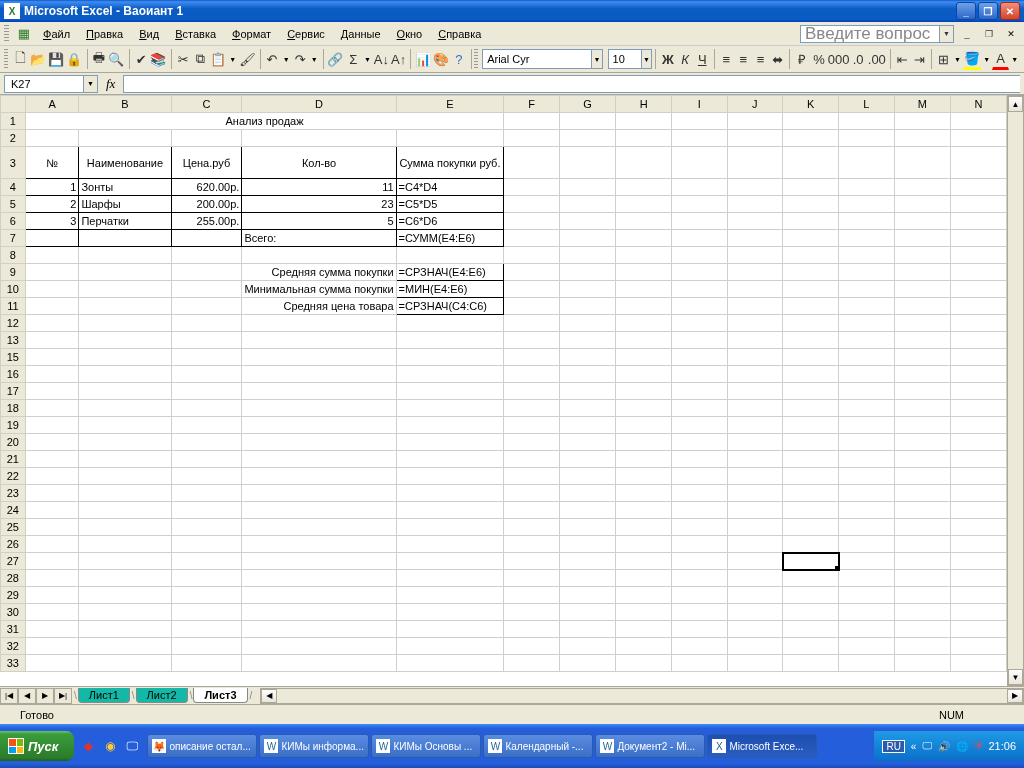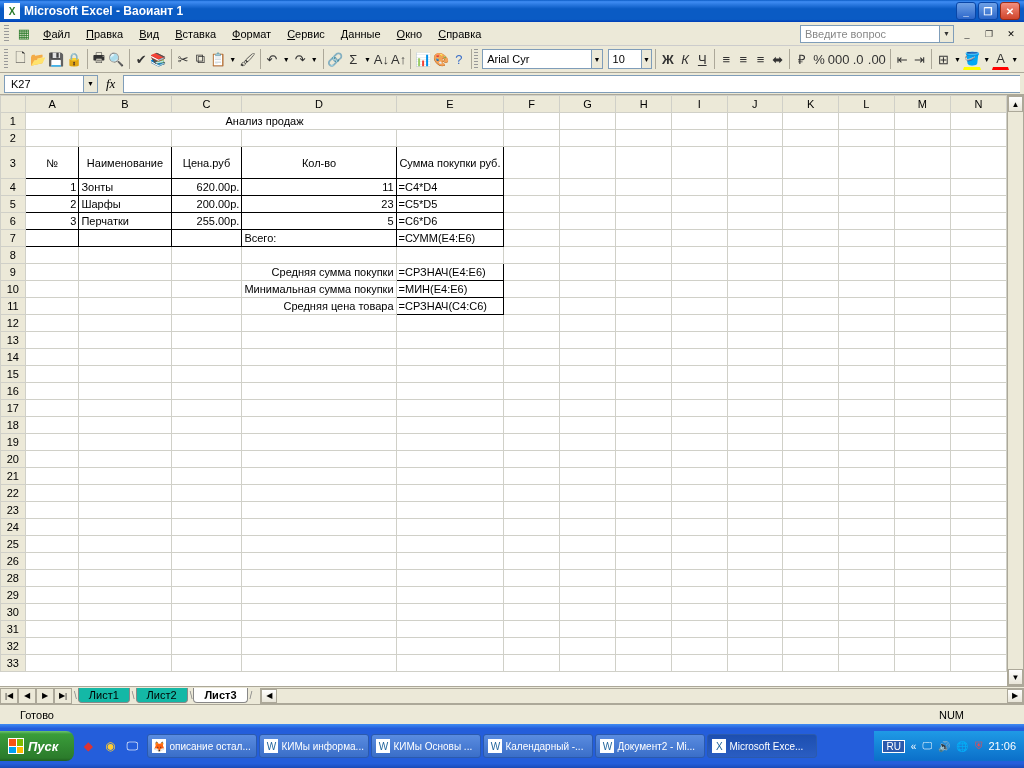--- a/index.html
+++ b/index.html
@@ -6,21 +6,21 @@
 body { width: 1024px; height: 768px; overflow: hidden; background: #ece9d8; font-size: 11px; display: flex; flex-direction: column; }
 .titlebar { height: 22px; background: linear-gradient(to bottom, #0a5bc4, #3f8cf3 8%, #0a5bc4 40%, #0a5bc4 88%, #003db8); color: #fff; display: flex; align-items: center; padding: 0 4px; font-size: 12px; }
 .titlebar .excel-icon { width: 16px; height: 16px; background: #fff; margin-right: 4px; display:inline-flex; align-items:center; justify-content:center; color:#2a7b2a; font-weight:bold; font-size:10px;}
 .titlebar .title-text { flex: 1; font-weight: bold; }
 .titlebar .winbtn { width: 20px; height: 18px; margin-left: 2px; display:inline-flex; align-items:center; justify-content:center; background:linear-gradient(to bottom,#6fa1e6,#2b66c9); border:1px solid #0946a7; border-radius:3px; color:#fff; font-weight:bold; font-size:10px;}
 .titlebar .winbtn.close { background:linear-gradient(to bottom,#f48f7e,#d0452c); border-color:#9b2b16;}
 .menubar { height: 24px; background: #ece9d8; display: flex; align-items: center; padding: 0 4px; border-bottom: 1px solid #ccc; }
 .menubar .handle { width: 5px; height: 18px; background: repeating-linear-gradient(to bottom, #999 0 1px, transparent 1px 3px); margin-right: 4px; }
 .menubar .mi { padding: 2px 8px; }
 .menubar .mi u { text-decoration: underline; }
-.menubar .qbox { margin-left: auto; width: 140px; height: 18px; border: 1px solid #7f9db9; background:#fff; color:#888; padding:0 4px; font-size:11px; display:flex; align-items:center;}
+.menubar .qbox { margin-left: auto; width: 140px; height: 18px; border: 1px solid #7f9db9; background:#fff; color:#888; padding:0 4px; font-size:17px; display:flex; align-items:center;}
 .menubar .qdrop { width:14px; height:18px; border:1px solid #7f9db9; border-left:none; display:inline-flex; align-items:center; justify-content:center; font-size:7px; color:#333;}
 .menubar .docbtn { width: 18px; height: 16px; margin-left: 4px; display:inline-flex; align-items:center; justify-content:center; font-size:9px; color:#333;}
 .toolbar { height: 27px; background: #ece9d8; display: flex; align-items: center; padding: 1px 4px; border-bottom: 1px solid #aca899; }
 .toolbar .handle { width: 5px; height: 20px; background: repeating-linear-gradient(to bottom, #999 0 1px, transparent 1px 3px); margin-right: 4px; }
 .tb { width: 22px; height: 22px; display:inline-flex; align-items:center; justify-content:center; font-size:13px; color:#333; border:1px solid transparent; }
 .sep { width: 1px; height: 20px; background: #aca899; margin: 0 3px; }
 .fontbox { height: 20px; border: 1px solid #7f9db9; background:#fff; padding: 0 4px; display:flex; align-items:center; min-width:110px; }
 .fontdrop { width:14px; height:20px; border:1px solid #7f9db9; border-left:none; display:inline-flex; align-items:center; justify-content:center; font-size:7px;}
 .sizebox { height: 20px; border: 1px solid #7f9db9; background:#fff; padding: 0 4px; display:flex; align-items:center; min-width:34px; }
 .namebox-row { height: 22px; background:#ece9d8; display:flex; align-items:center; border-bottom:1px solid #aca899; padding:1px 4px;}
@@ -413,37 +413,20 @@
             <td class="colG  "></td>
             <td class="colH  "></td>
             <td class="colI  "></td>
             <td class="colJ  "></td>
             <td class="colK  "></td>
             <td class="colL  "></td>
             <td class="colM  "></td>
             <td class="colN  "></td>
           </tr>
           <tr>
-            <td class="rowh">14</td>
-            <td class="colA  "></td>
-            <td class="colB  "></td>
-            <td class="colC  "></td>
-            <td class="colD  "></td>
-            <td class="colE  "></td>
-            <td class="colF  "></td>
-            <td class="colG  "></td>
-            <td class="colH  "></td>
-            <td class="colI  "></td>
-            <td class="colJ  "></td>
-            <td class="colK  "></td>
-            <td class="colL  "></td>
-            <td class="colM  "></td>
-            <td class="colN  "></td>
-          </tr>
-          <tr>
             <td class="rowh">15</td>
             <td class="colA  "></td>
             <td class="colB  "></td>
             <td class="colC  "></td>
             <td class="colD  "></td>
             <td class="colE  "></td>
             <td class="colF  "></td>
             <td class="colG  "></td>
             <td class="colH  "></td>
             <td class="colI  "></td>
@@ -629,20 +612,37 @@
             <td class="colB  "></td>
             <td class="colC  "></td>
             <td class="colD  "></td>
             <td class="colE  "></td>
             <td class="colF  "></td>
             <td class="colG  "></td>
             <td class="colH  "></td>
             <td class="colI  "></td>
             <td class="colJ  "></td>
             <td class="colK  "></td>
+            <td class="colL  "></td>
+            <td class="colM  "></td>
+            <td class="colN  "></td>
+          </tr>
+          <tr>
+            <td class="rowh">27</td>
+            <td class="colA  "></td>
+            <td class="colB  "></td>
+            <td class="colC  "></td>
+            <td class="colD  "></td>
+            <td class="colE  "></td>
+            <td class="colF  "></td>
+            <td class="colG  "></td>
+            <td class="colH  "></td>
+            <td class="colI  "></td>
+            <td class="colJ  "></td>
+            <td class="colK  selcell"></td>
             <td class="colL  "></td>
             <td class="colM  "></td>
             <td class="colN  "></td>
           </tr>
           <tr>
             <td class="rowh">28</td>
             <td class="colA  "></td>
             <td class="colB  "></td>
             <td class="colC  "></td>
             <td class="colD  "></td>

